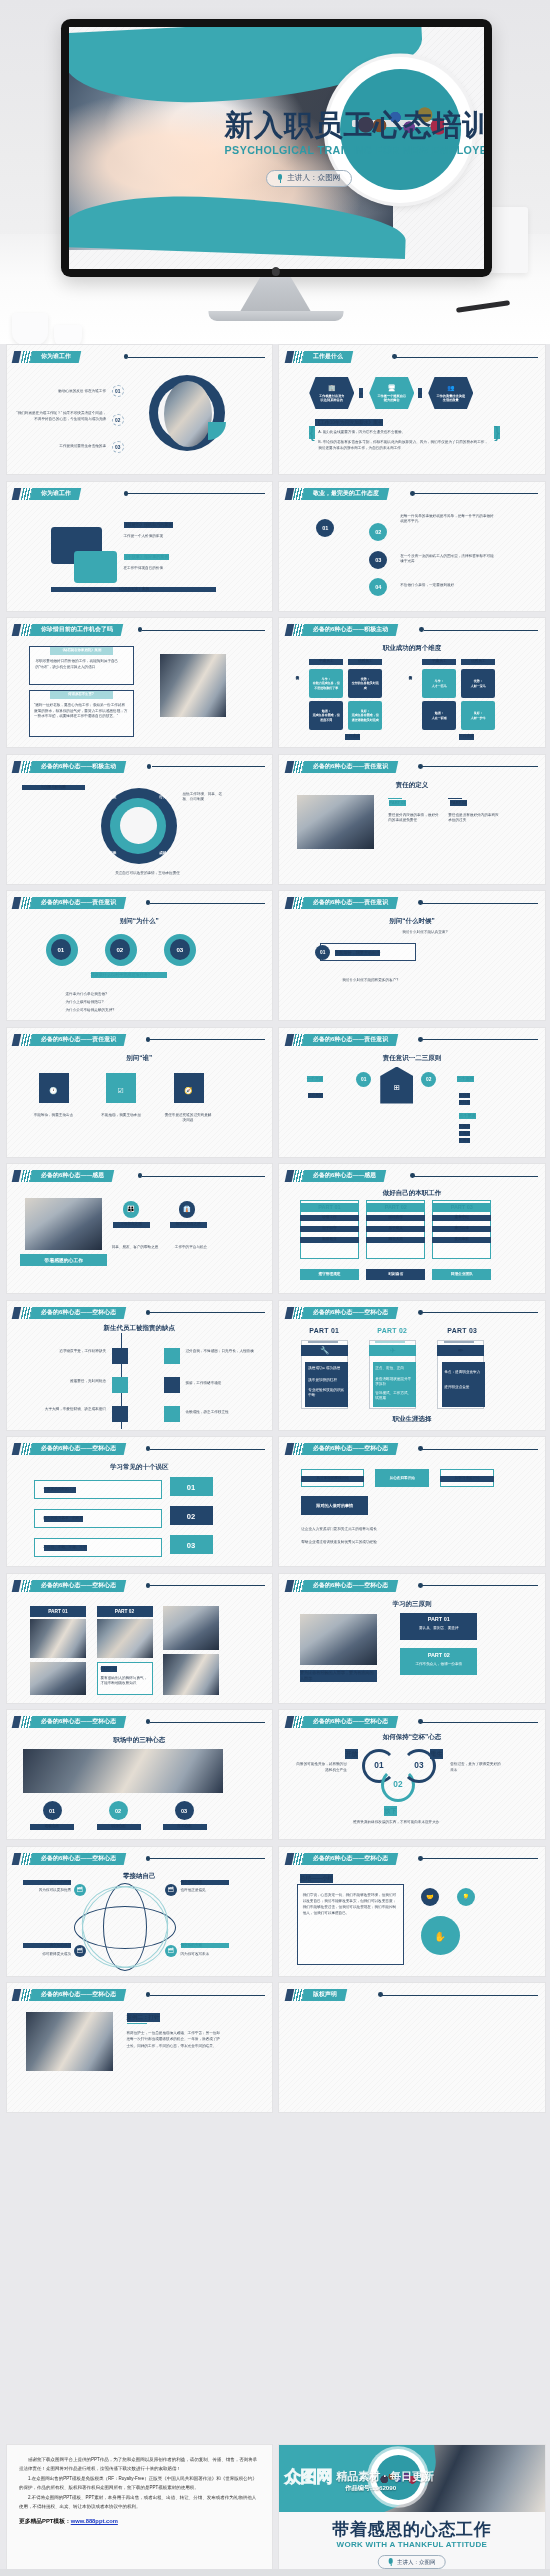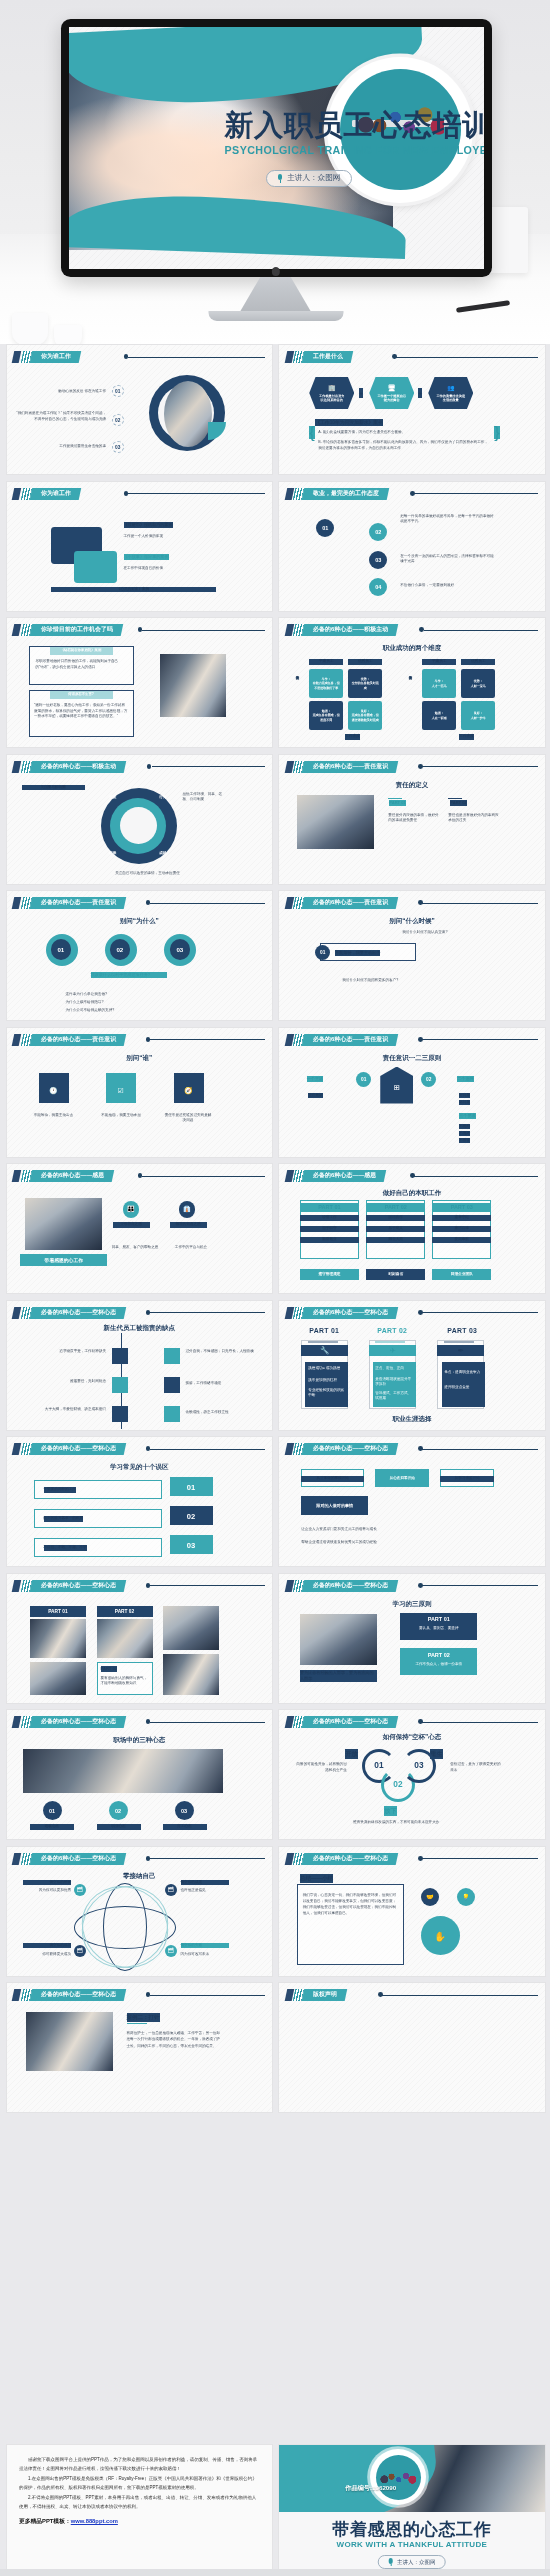--- a/index.html
+++ b/index.html
@@ -1005,20 +1005,24 @@
         <span>更多精品PPT模板：</span><a href="#">www.888ppt.com</a>
       </div>
     </div>
 
     <div class="endslide">
       <div class="end-photo"></div>
       <div class="end-wave"></div>
       <div class="end-circle">
           <i></i>
         </div>
+      <div class="wm">
+        <span class="logo">众图网</span>
+        <span class="t">精品素材 · 每日更新</span>
+      </div>
       <div class="wm-sub">作品编号:1962090</div>
       <div class="end-body">
         <div class="end-cn">带着感恩的心态工作</div>
         <div class="end-en">WORK WITH A THANKFUL ATTITUDE</div>
         <div class="end-speaker">
           <span class="mic"></span>
           <span>主讲人：众图网</span>
         </div>
       </div>
     </div>

